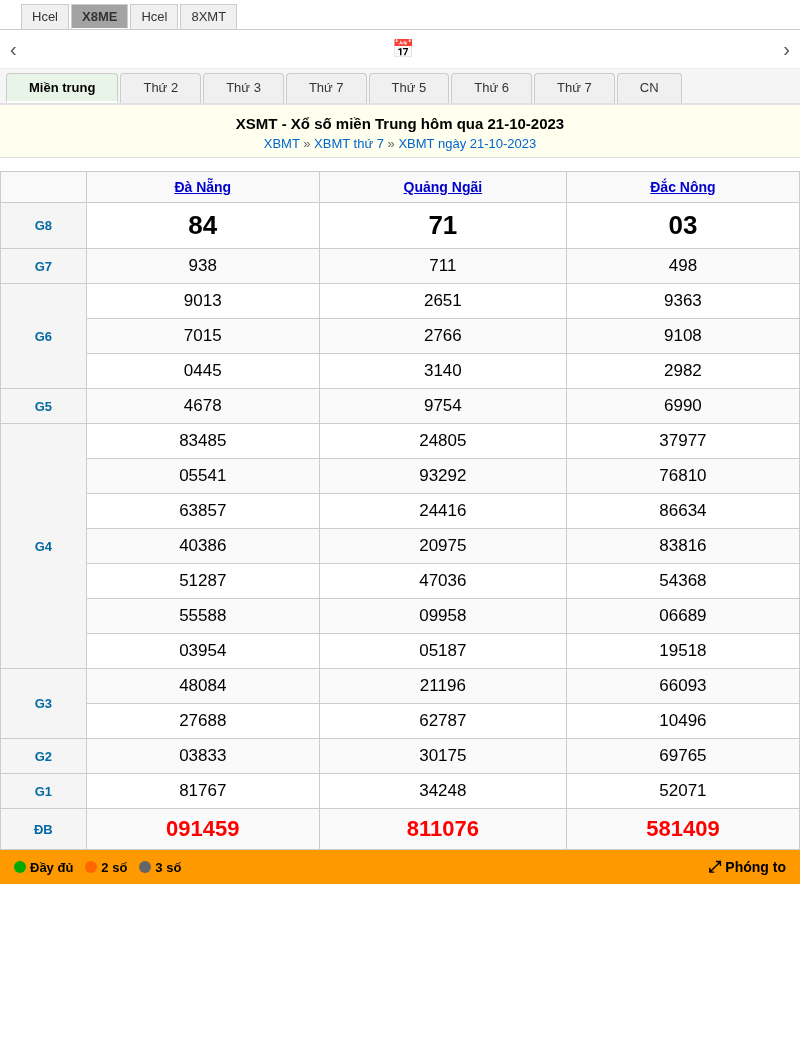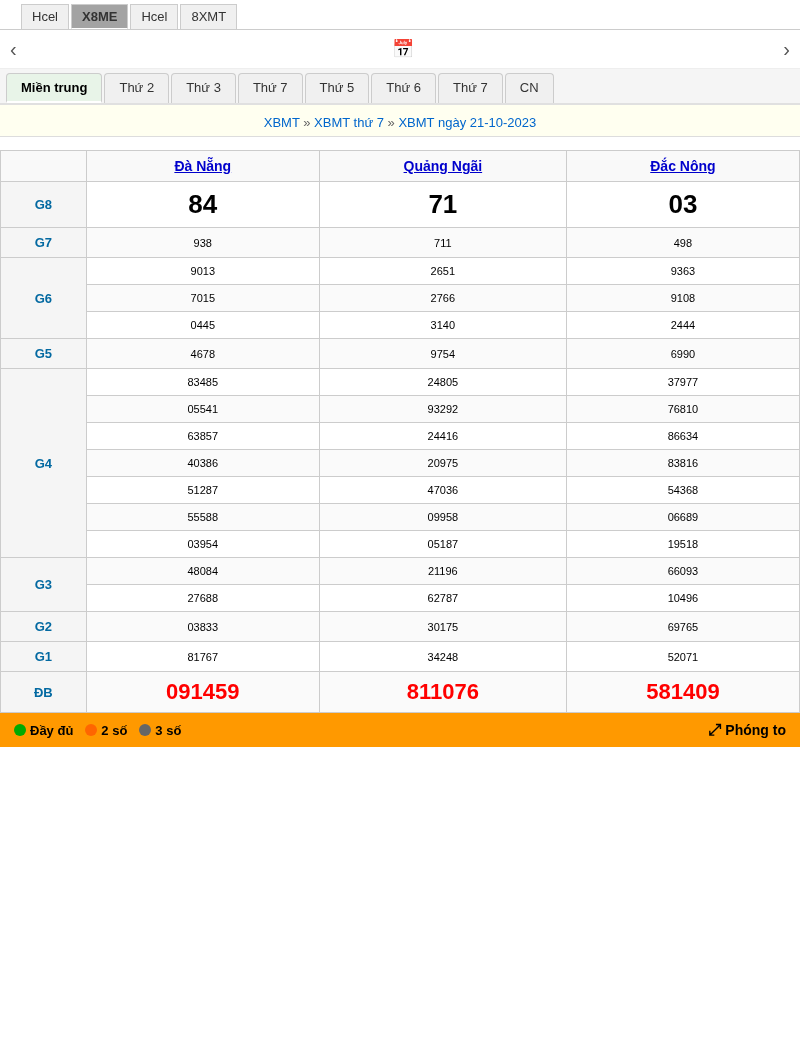--- a/index.html
+++ b/index.html
@@ -67,21 +67,21 @@
 
     
     .day-tabs {
       display: flex;
       background: #f5f5f5;
       border-bottom: 2px solid #e0e0e0;
       padding: 4px 6px 0 6px;
       gap: 2px;
     }
     .day-tab {
-      padding: 6px 14px;
+      padding: 6px 22px;
       font-size: 13px;
       color: #333;
       cursor: pointer;
       border: 1px solid #ccc;
       border-bottom: none;
       background: #f0f0f0;
       border-radius: 4px 4px 0 0;
     }
     .day-tab.active {
       background: #fff;
@@ -160,21 +160,21 @@
       color: #000000;
       font-size: 26px;
       font-weight: bold;
     }
     .prize-db {
       color: #f00;
       font-size: 22px;
       font-weight: bold;
     }
     .prize-normal {
-      font-size: 11px;
+      font-size: 17px;
       color: #000;
     }
 
     
     .footer-bar {
       display: flex;
       align-items: center;
       justify-content: space-between;
       background: #f90;
       padding: 8px 14px;
@@ -238,20 +238,21 @@
   <span class="day-tab">Thứ 2</span>
   <span class="day-tab">Thứ 3</span>
   <span class="day-tab">Thứ 7</span>
   <span class="day-tab">Thứ 5</span>
   <span class="day-tab">Thứ 6</span>
   <span class="day-tab">Thứ 7</span>
   <span class="day-tab">CN</span>
 </div>
 
 <div class="title-section">
+  <h2>XSMT - Xổ số miền Trung hôm qua 21-10-2023</h2>
   <div class="breadcrumb">
     <a href="#">XBMT</a>
     <span> » </span>
     <a href="#">XBMT thứ 7</a>
     <span> » </span>
     <a href="#">XBMT ngày 21-10-2023</a>
   </div>
 </div>
 
 <table class="lottery-table">
@@ -286,21 +287,21 @@
       <td class="prize-normal">9363</td>
     </tr>
     <tr>
       <td class="prize-normal">7015</td>
       <td class="prize-normal">2766</td>
       <td class="prize-normal">9108</td>
     </tr>
     <tr>
       <td class="prize-normal">0445</td>
       <td class="prize-normal">3140</td>
-      <td class="prize-normal">2444</td>
+      <td class="prize-normal">2982</td>
     </tr>
 
     <tr>
       <td class="row-label">G5</td>
       <td class="prize-normal">4678</td>
       <td class="prize-normal">9754</td>
       <td class="prize-normal">6990</td>
     </tr>
 
     <tr>

